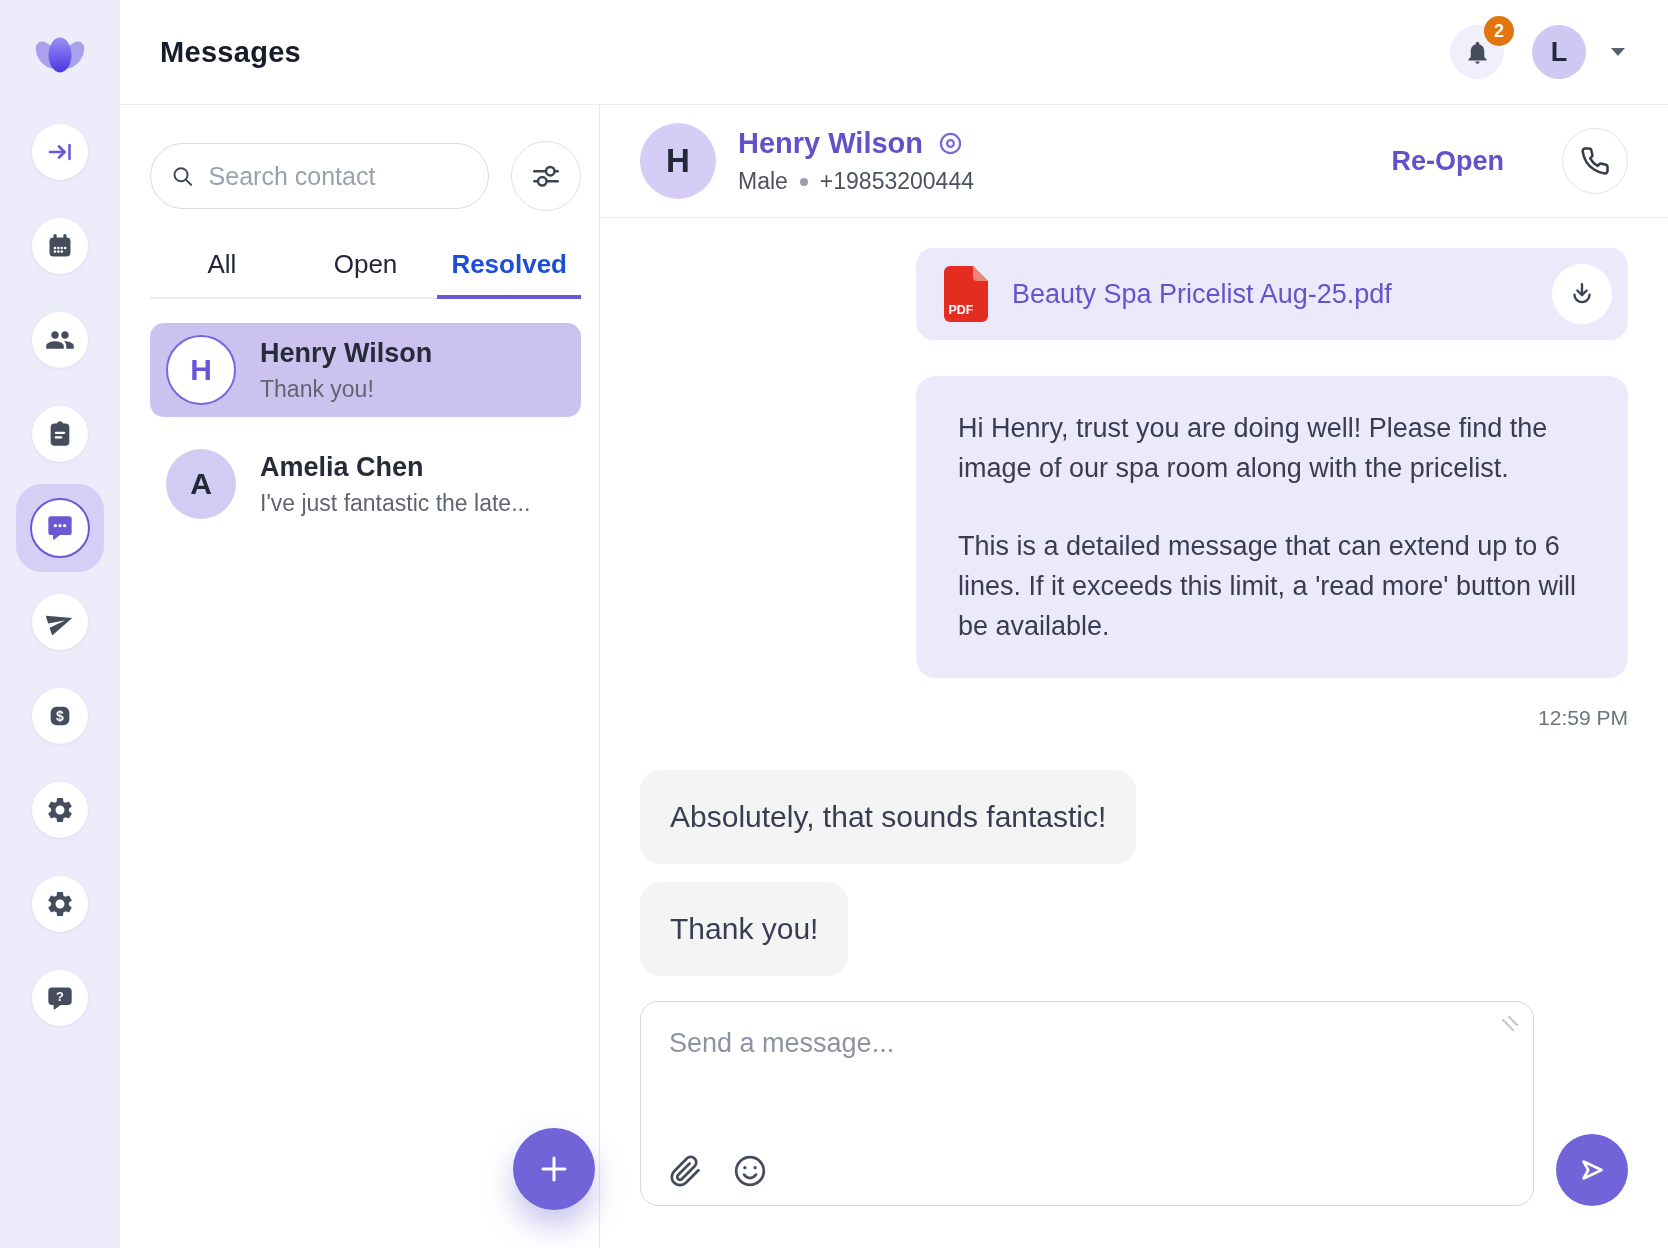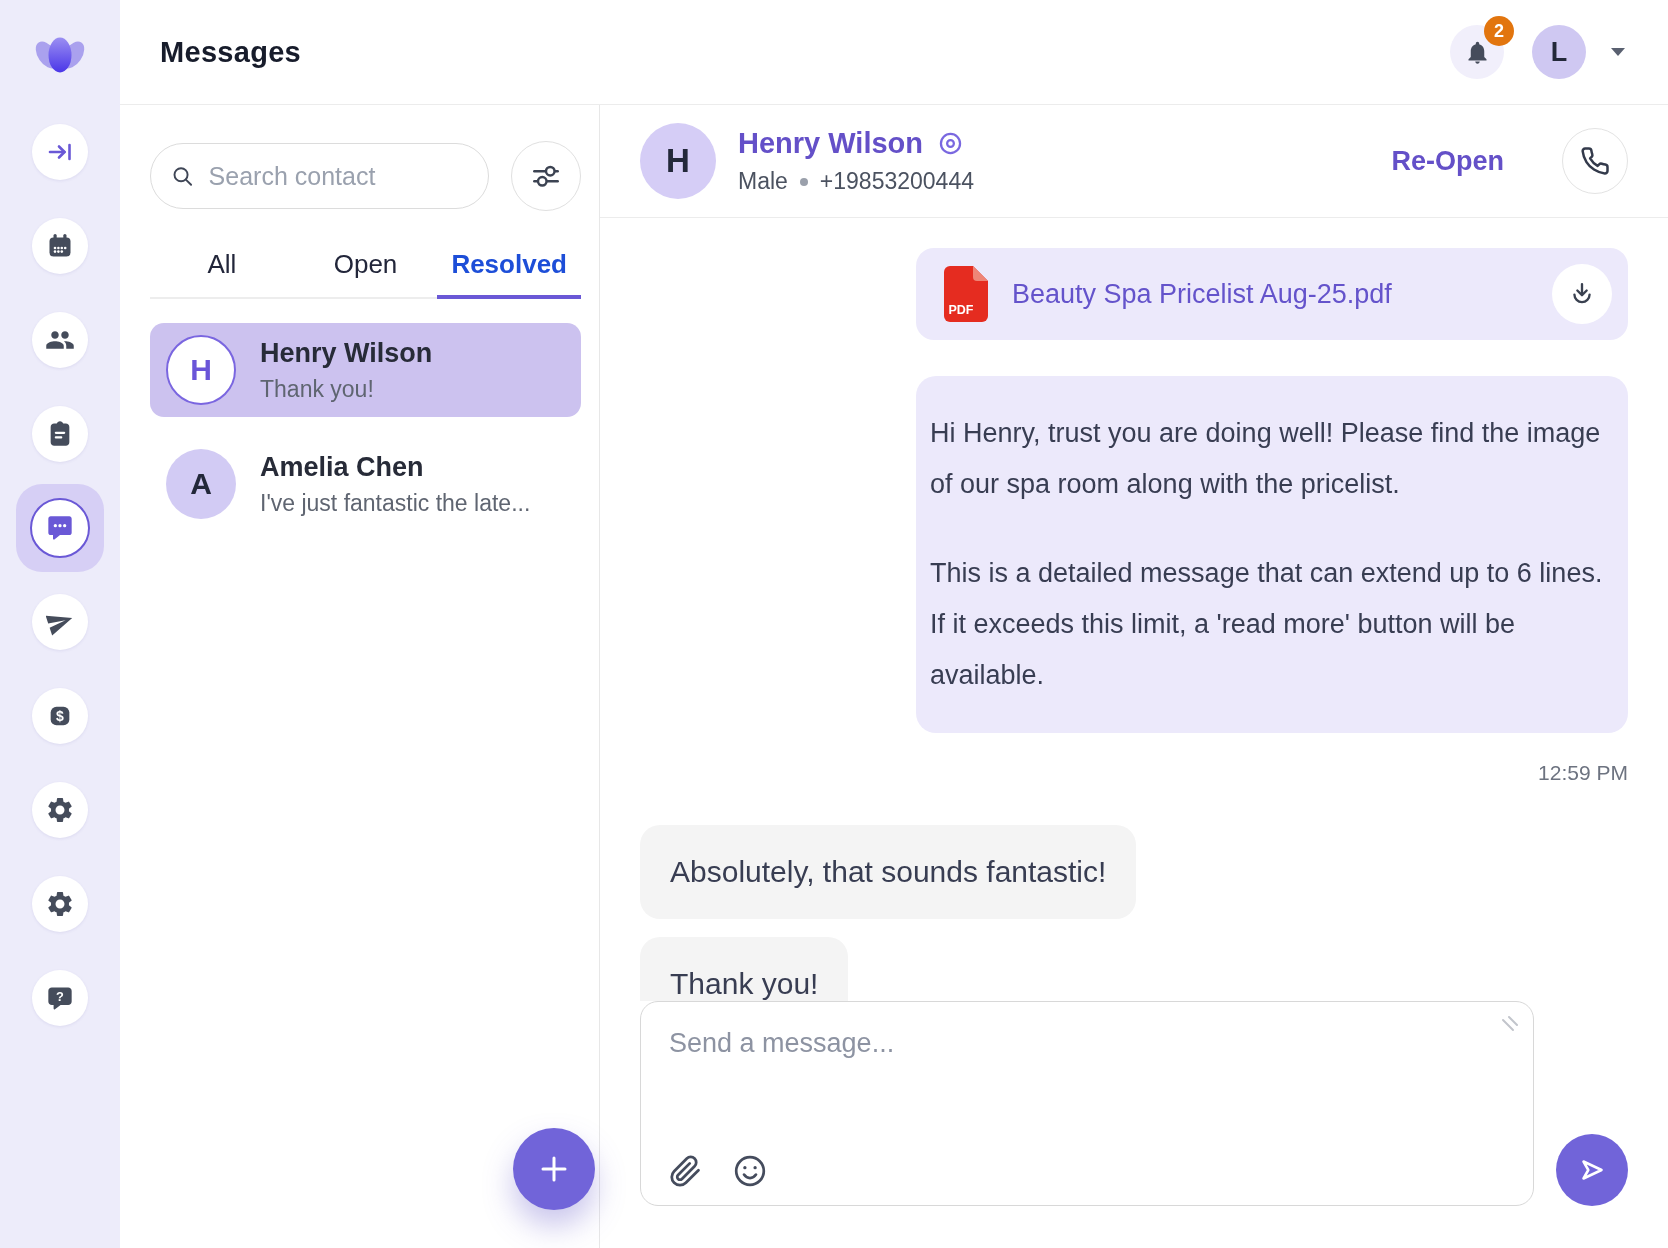--- a/index.html
+++ b/index.html
@@ -77,22 +77,22 @@
   .phone-btn { width:66px; height:66px; border-radius:50%; border:1.5px solid #e3e3e3; background:#fff;
                margin-left:36px; display:flex; align-items:center; justify-content:center; cursor:pointer; flex-shrink:0; }
 
   .messages { flex:1; padding:30px 40px 0 40px; display:flex; flex-direction:column; overflow:hidden; }
   .out-group { margin-left:auto; width:712px; display:flex; flex-direction:column; }
   .pdf-card { height:92px; background:#ece9fb; border-radius:18px; display:flex; align-items:center;
               padding:0 16px 0 28px; gap:24px; cursor:pointer; }
   .pdf-name { flex:1; font-size:27px; color:#6453cb; }
   .dl-btn { width:60px; height:60px; border-radius:50%; background:#fff; border:none; cursor:pointer;
             display:flex; align-items:center; justify-content:center; flex-shrink:0; }
-  .bubble-out { margin-top:36px; background:#ece9fb; border-radius:20px; padding:32px 14px;
-                font-size:27px; line-height:51px; color:#383d52; }
+  .bubble-out { margin-top:36px; background:#ece9fb; border-radius:20px; padding:32px 42px;
+                font-size:27px; line-height:40px; color:#383d52; }
   .bubble-out p + p { margin-top:38px; }
   .time-right { margin-top:28px; text-align:right; font-size:21px; color:#6d7380; }
   .bubble-in { align-self:flex-start; background:#f4f4f4; border-radius:20px; padding:30px;
                font-size:30px; color:#383d52; }
   .bubble-in.first { margin-top:40px; }
   .bubble-in.second { margin-top:18px; }
   .time-left { margin-top:26px; font-size:21px; color:#6d7380; }
 
   .composer { display:flex; align-items:flex-end; gap:22px; padding:0 40px 42px 40px; }
   .input-box { flex:1; height:205px; border:1.5px solid #d8d8d8; border-radius:18px; position:relative;

